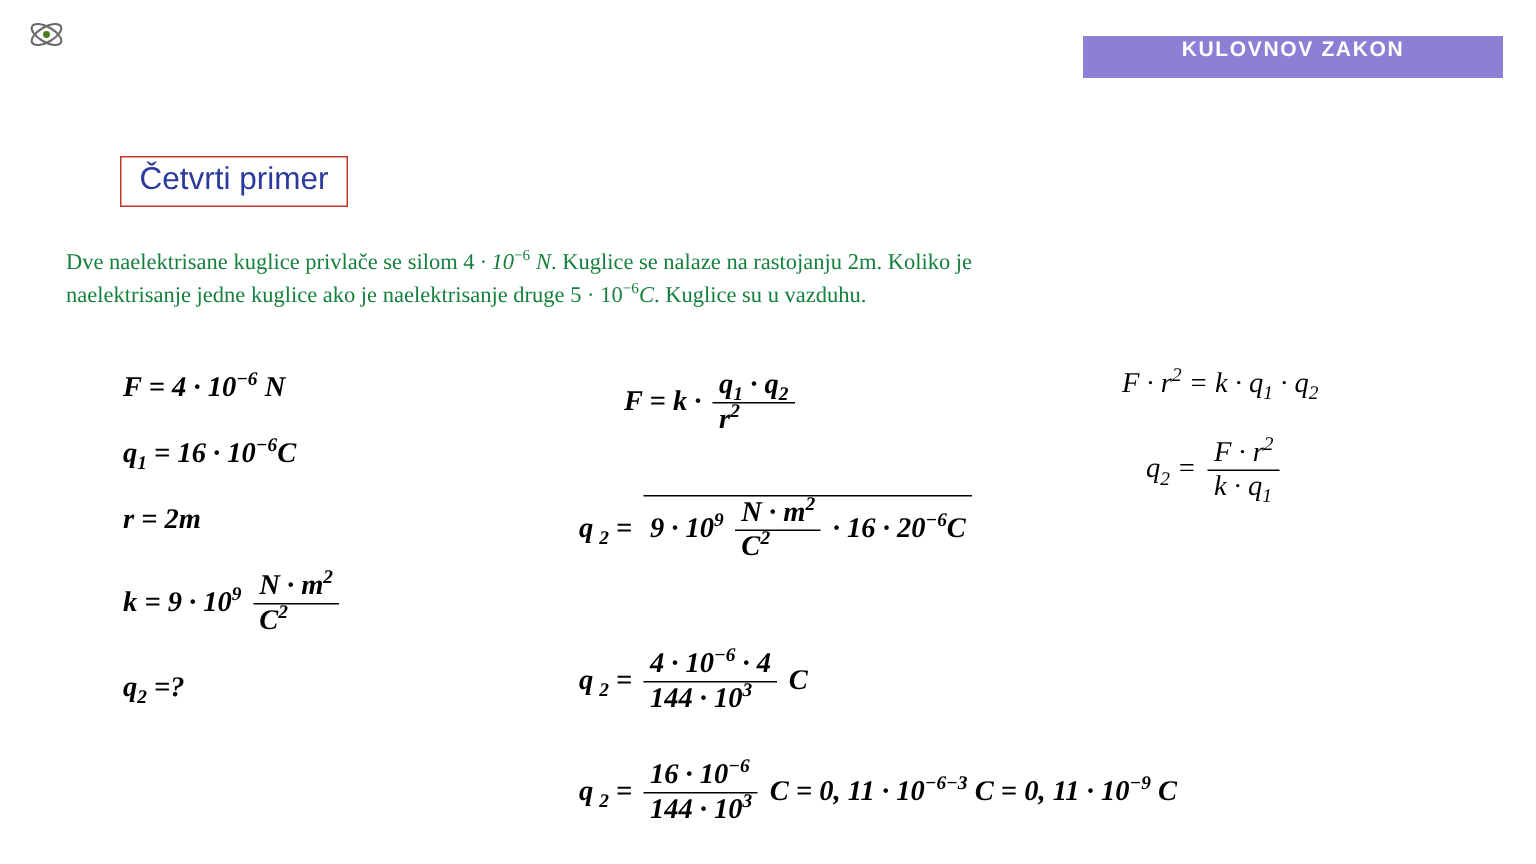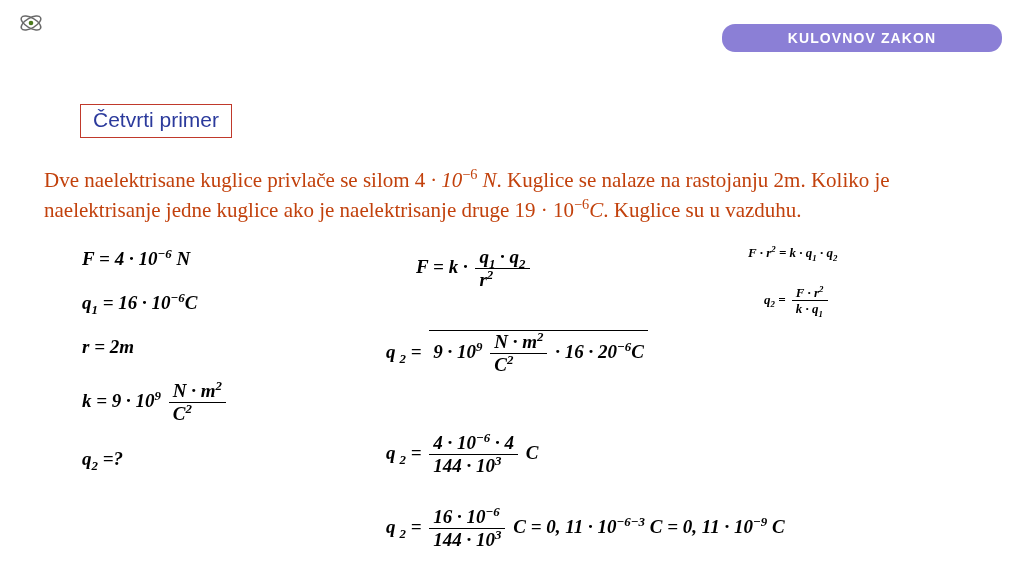--- a/index.html
+++ b/index.html
@@ -38,23 +38,22 @@
   }
 
   .topic-banner {
     position: absolute;
     right: 22px;
     top: 24px;
     width: 280px;
     height: 28px;
     background: #8b7fd6;
     display: flex;
-    align-items: center;
+    align-items: flex-start;
     justify-content: center;
-    border-radius: 13px;
   }
   .topic-banner span {
     font-family: "Liberation Sans", sans-serif;
     font-size: 14px;
     font-weight: bold;
     color: #ffffff;
     letter-spacing: 1.1px;
   }
 
   
@@ -70,23 +69,23 @@
     font-size: 21px;
     color: #2b3a9c;
   }
 
   
   .statement {
     position: absolute;
     left: 44px;
     top: 165px;
     width: 900px;
-    font-size: 21px;
+    font-size: 15px;
     line-height: 1.45;
-    color: #c2410c;
+    color: #15803d;
   }
   .statement .m { font-style: italic; }
   sup.e { font-size: 0.68em; vertical-align: super; line-height: 0; }
   sub.e { font-size: 0.68em; vertical-align: sub; line-height: 0; }
 
   .frac {
     display: inline-block;
     vertical-align: middle;
     text-align: left;
     line-height: 1.18;
@@ -117,22 +116,22 @@
     font-size: 19px;
     font-weight: bold;
     font-style: italic;
   }
   .col-mid .eq-k { margin-left: 30px; }
 
   .col-right {
     position: absolute;
     left: 748px;
     top: 245px;
-    font-size: 13px;
-    font-weight: bold;
+    font-size: 19px;
+    font-weight: normal;
     font-style: italic;
   }
 
   .eq-big {
     position: absolute;
     left: 386px;
     top: 330px;
     font-size: 19px;
     font-weight: bold;
     font-style: italic;
@@ -175,21 +174,21 @@
 
 <div class="example-title">
   <span>Četvrti primer</span>
 </div>
 
 <div class="statement">
   <span>Dve naelektrisane kuglice privlače se silom 4</span>
   <span class="m">· 10</span><sup class="e">−6</sup>
   <span class="m">N</span><span>. Kuglice se nalaze na rastojanju 2m. Koliko je</span>
   <br>
-  <span>naelektrisanje jedne kuglice ako je naelektrisanje druge 19 · 10</span><sup class="e">−6</sup><span class="m">C</span><span>. Kuglice su u vazduhu.</span>
+  <span>naelektrisanje jedne kuglice ako je naelektrisanje druge 5 · 10</span><sup class="e">−6</sup><span class="m">C</span><span>. Kuglice su u vazduhu.</span>
 </div>
 
 <div class="col-left">
   <div class="row">
     <span>F</span>
     <span>= 4 · 10</span><sup class="e">−6</sup>
     <span>N</span>
   </div>
   <div class="row">
     <span>q</span><sub class="e">1</sub>

